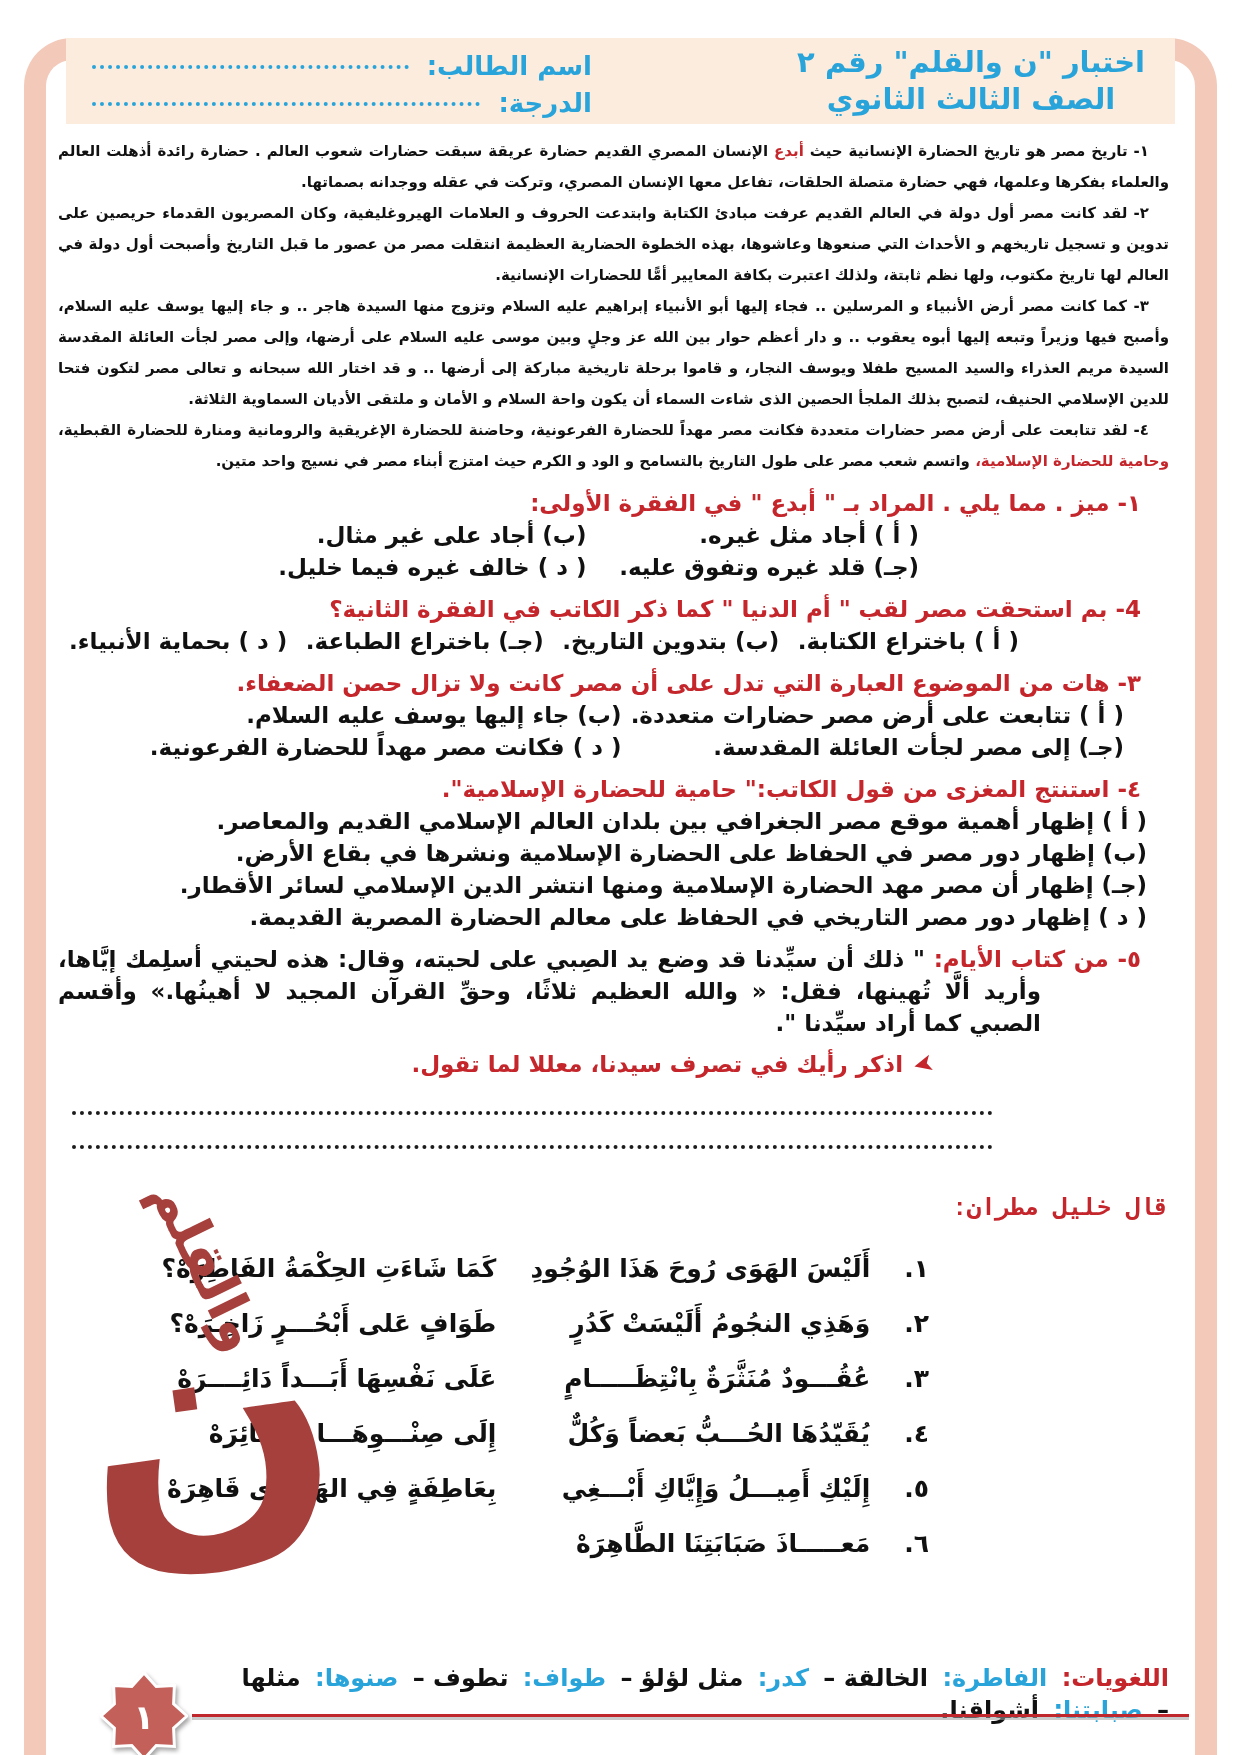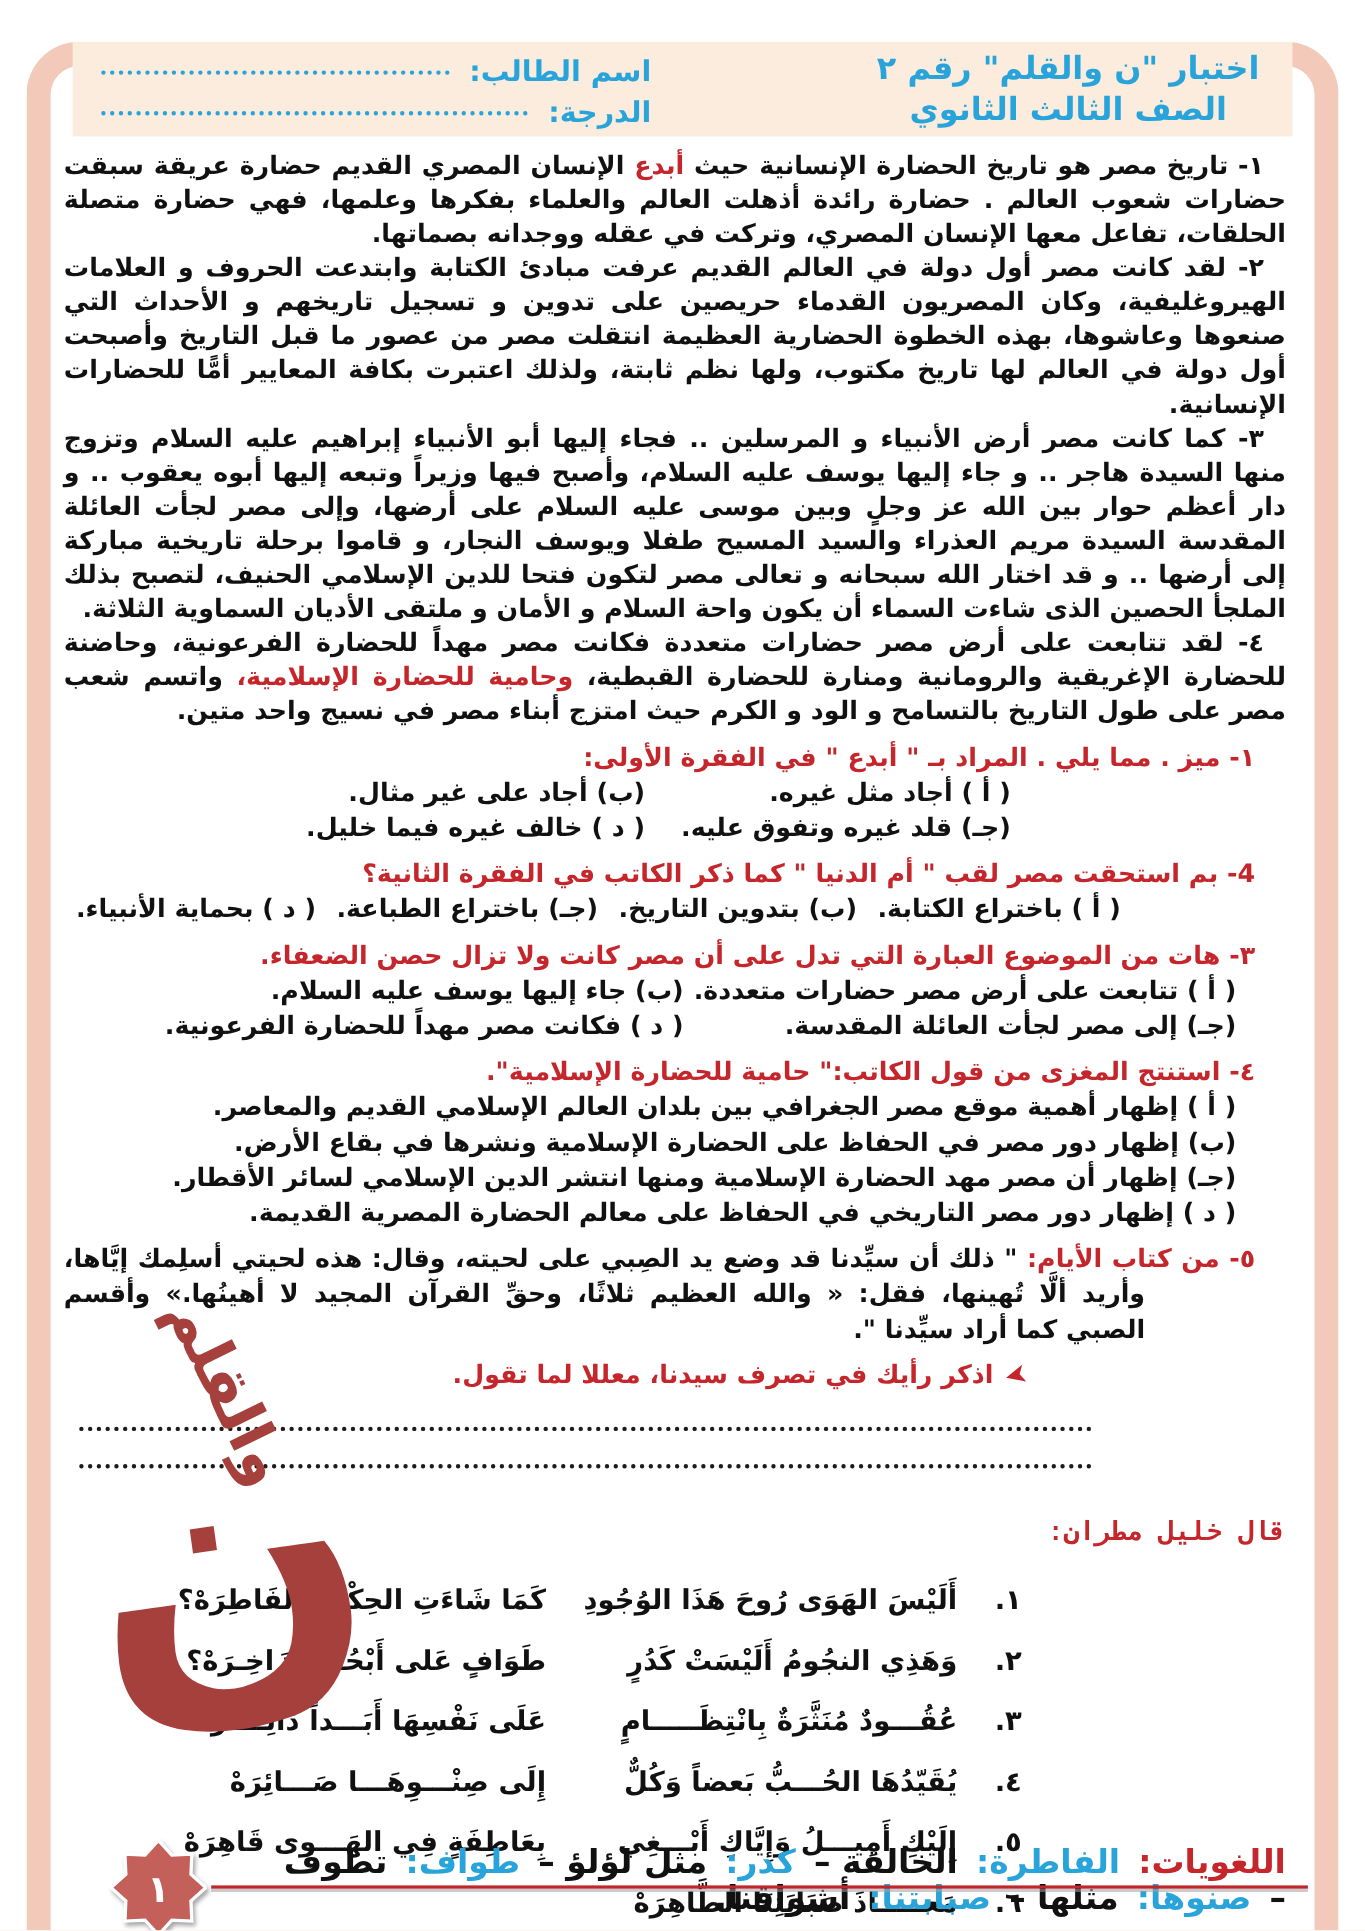--- a/index.html
+++ b/index.html
@@ -22,47 +22,47 @@
   }
   .hdr-left{
     position:absolute;top:50px;left:92px;width:500px;color:#29a4da;
     font-weight:bold;font-size:26px;line-height:33px;
   }
   .hdr-row{display:flex;align-items:baseline;margin-bottom:4px;}
   .hdr-row .lbl{white-space:nowrap;padding-left:6px;margin-left:12px;}
   .leader{flex:1;border-bottom:4px dotted #29a4da;transform:translateY(-6px);}
   
   .content{position:absolute;top:136px;right:72px;left:58px;font-weight:bold;}
-  .passage p{margin:0;font-size:23px;line-height:31px;text-align:justify;text-indent:20px;}
+  .passage p{margin:0;font-size:15px;line-height:31px;text-align:justify;text-indent:20px;}
   .red{color:#c4262b;}
   .q-title{color:#c4262b;font-size:23px;line-height:32px;margin:10px 28px 0 0;}
   .opts{font-size:23px;line-height:32px;}
   .opts div{white-space:nowrap;}
   .q1-opts{display:grid;grid-template-columns:1fr 1fr;width:665px;margin-right:250px;}
   .q2-opts{display:flex;justify-content:space-between;width:950px;margin-right:150px;}
   .q3-opts{display:grid;grid-template-columns:1fr 1fr;width:1005px;margin-right:45px;}
-  .q4-opts{margin-right:45px;}
+  .q4-opts{margin-right:22px;}
   .q5-para{margin:10px 28px 0 0;font-size:23px;line-height:32px;text-align:justify;
            padding-right:100px;text-indent:-100px;}
   .q5-note{color:#c4262b;font-size:23px;line-height:34px;margin:8px 235px 0 0;
            display:flex;align-items:center;gap:10px;font-weight:bold;}
   .arrow-glyph{display:inline-block;transform:scaleX(-1) rotate(14deg);font-size:25px;}
   .ans-line{border-bottom:4px dotted #1c1c1c;height:2px;margin:28px 176px 0 14px;}
   .poem-sec{margin-top:44px;}
   .poem-intro{color:#c4262b;font-size:24px;line-height:32px;font-family:Liberation Mono, monospace;}
   .poem-grid{
     display:grid;grid-template-columns:auto auto auto;column-gap:34px;row-gap:15px;
     width:max-content;margin:24px 240px 0 0;font-size:25px;line-height:40px;
   }
   .poem-grid .vnum{color:#111;}
   .poem-grid .hem{text-align:right;white-space:nowrap;}
   
   .glossary{
     position:absolute;top:1662px;right:72px;left:230px;
-    font-size:30px;line-height:32px;font-weight:bold;text-align:right;margin-top:16px;
+    font-size:24px;line-height:32px;font-weight:bold;text-align:right;
   }
   .gloss-label{color:#c4262b;}
   .gloss-term{color:#29a4da;}
   .gloss-def{color:#111;}
   .glossary span{margin-left:6px;}
   
   .footer-line{
     position:absolute;top:1714px;left:192px;right:52px;height:0;
     border-top:3px solid #c0272d;box-shadow:0 3px 0 rgba(160,160,160,.55);
   }

